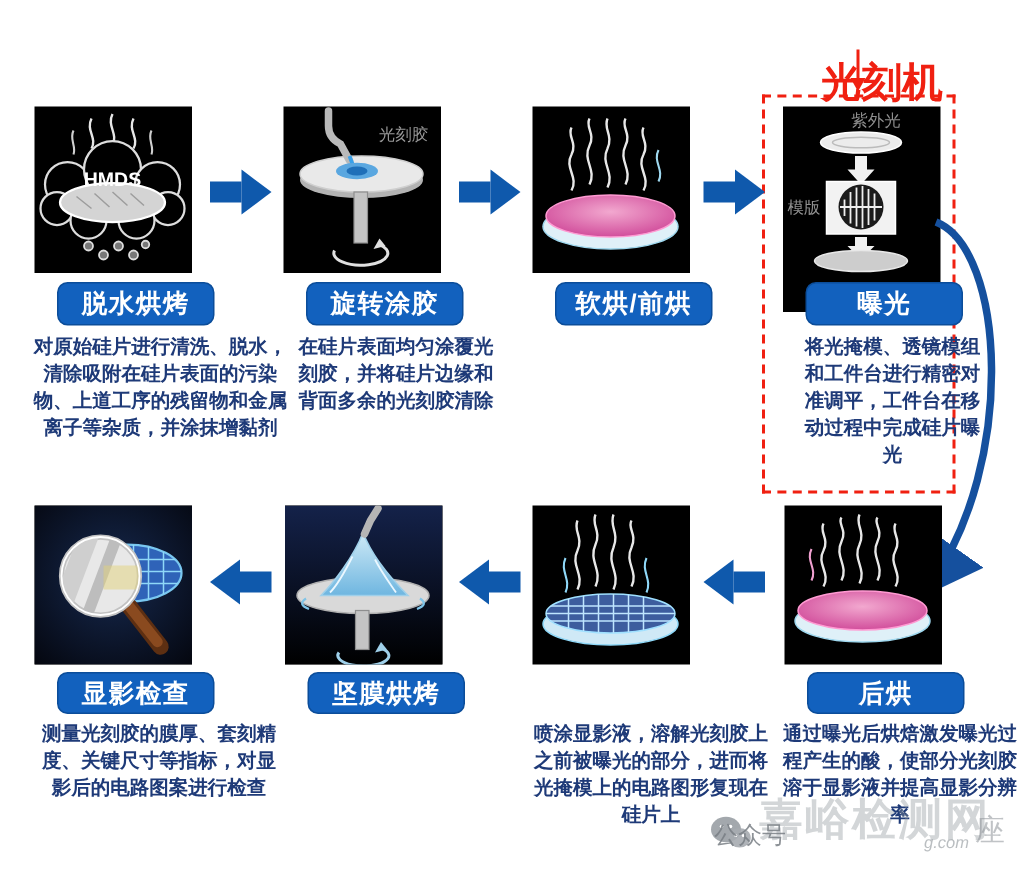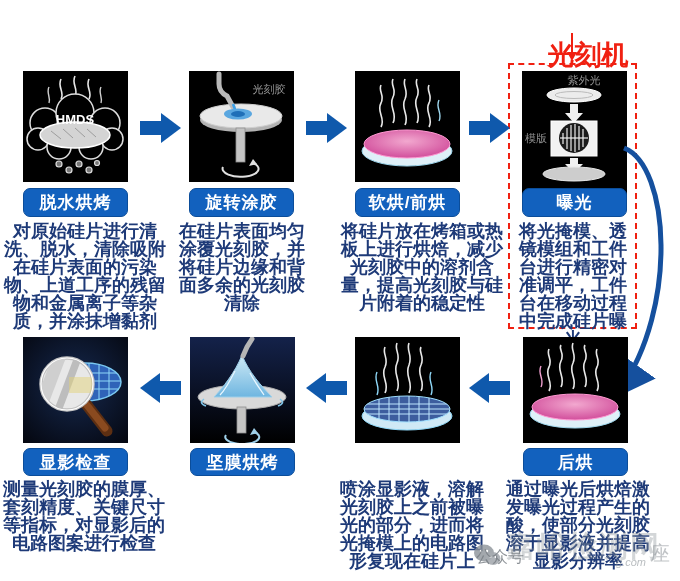--- a/index.html
+++ b/index.html
@@ -3,23 +3,23 @@
 <meta charset="utf-8">
 <style>
   html,body{margin:0;padding:0;background:#ffffff;}
   #stage{position:relative;width:680px;height:581px;background:#ffffff;overflow:hidden;
          font-family:"Liberation Sans",sans-serif;}
   .imgbox{position:absolute;background:#000;}
   .imgbox svg{display:block;}
   .banner{position:absolute;width:105px;height:29px;background:#1261be;border:1px solid #0b4d9a;
           border-radius:7px;color:#fff;font-weight:bold;font-size:17px;letter-spacing:1px;
           display:flex;align-items:center;justify-content:center;box-sizing:border-box;
-          font-family:Liberation Sans, sans-serif;}
-  .desc{position:absolute;color:#1e3a78;font-weight:bold;font-size:18px;line-height:18px;
-        text-align:center;font-family:"Liberation Serif",serif;}
+          font-family:Liberation Sans, sans-serif;margin-left:15px;}
+  .desc{position:absolute;color:#1e3a78;font-weight:bold;font-size:13px;line-height:18px;
+        text-align:center;font-family:"Liberation Serif",serif;padding-left:22px;}
   .barrow{position:absolute;width:41px;height:30px;}
   .barrow::before{content:"";position:absolute;left:0;top:8px;width:21px;height:14px;background:#0f59ac;}
   .barrow::after{content:"";position:absolute;left:21px;top:0;width:0;height:0;
                  border-top:15px solid transparent;border-bottom:15px solid transparent;
                  border-left:20px solid #0f59ac;}
   .barrow.left{transform:scaleX(-1);}
   .dashedbox{position:absolute;left:508px;top:63px;width:129px;height:266px;
              border:2px dashed #f02011;box-sizing:border-box;}
   .machine-label{position:absolute;left:533px;top:17px;width:110px;text-align:center;
                  color:#f02011;font-weight:bold;font-size:27px;font-family:"Liberation Serif",serif;margin-top:20px;}
@@ -105,21 +105,20 @@
         <path d="M50,54 c5,-10 -5,-16 0,-26 c4,-9 -3,-13 0,-20"></path>
         <path d="M62,52 c5,-10 -5,-16 0,-26 c4,-8 -3,-12 0,-18"></path>
         <path d="M74,56 c5,-9 -5,-15 0,-24 c4,-8 -3,-12 0,-18"></path>
       </g>
       <path d="M84,50 c4,-8 -4,-13 0,-21" stroke="#9fd8ef" stroke-width="1.4" fill="none"></path>
       <ellipse cx="52" cy="80" rx="45" ry="15" fill="#dff0f8" stroke="#9fd8ef" stroke-width="1"></ellipse>
       <ellipse cx="52" cy="73" rx="43" ry="14" fill="url(#pg1)" stroke="#ff9ad2" stroke-width="1"></ellipse>
     </svg>
   </div>
   <div class="banner" style="left:355px;top:188px">软烘/前烘</div>
-  <div class="desc" style="left:336px;top:222px;width:172px">将硅片放在烤箱或热板上进行烘焙，减少光刻胶中的溶剂含量，提高光刻胶与硅片附着的稳定性</div>
 
   <div class="imgbox" style="left:522px;top:71px;width:105px;height:137px">
     <svg width="105" height="111" viewBox="0 0 105 111">
       <text x="62" y="13" text-anchor="middle" font-size="11" fill="#8f8f8f" font-family="Liberation Sans, sans-serif">紫外光</text>
       <ellipse cx="52" cy="24" rx="27" ry="7" fill="#ececec" stroke="#ffffff" stroke-width="1"></ellipse>
       <ellipse cx="52" cy="24" rx="19" ry="3.5" fill="none" stroke="#bbbbbb" stroke-width="1"></ellipse>
       <polygon points="48,33 56,33 56,42 61,42 52,52 43,42 48,42" fill="#f0f0f0"></polygon>
       <rect x="29" y="50" width="46" height="35" fill="#f2f2f2" stroke="#ffffff" stroke-width="1"></rect>
       <circle cx="52" cy="67" r="15" fill="#1b1b1b"></circle>
       <g stroke="#eeeeee" stroke-width="1.2">

